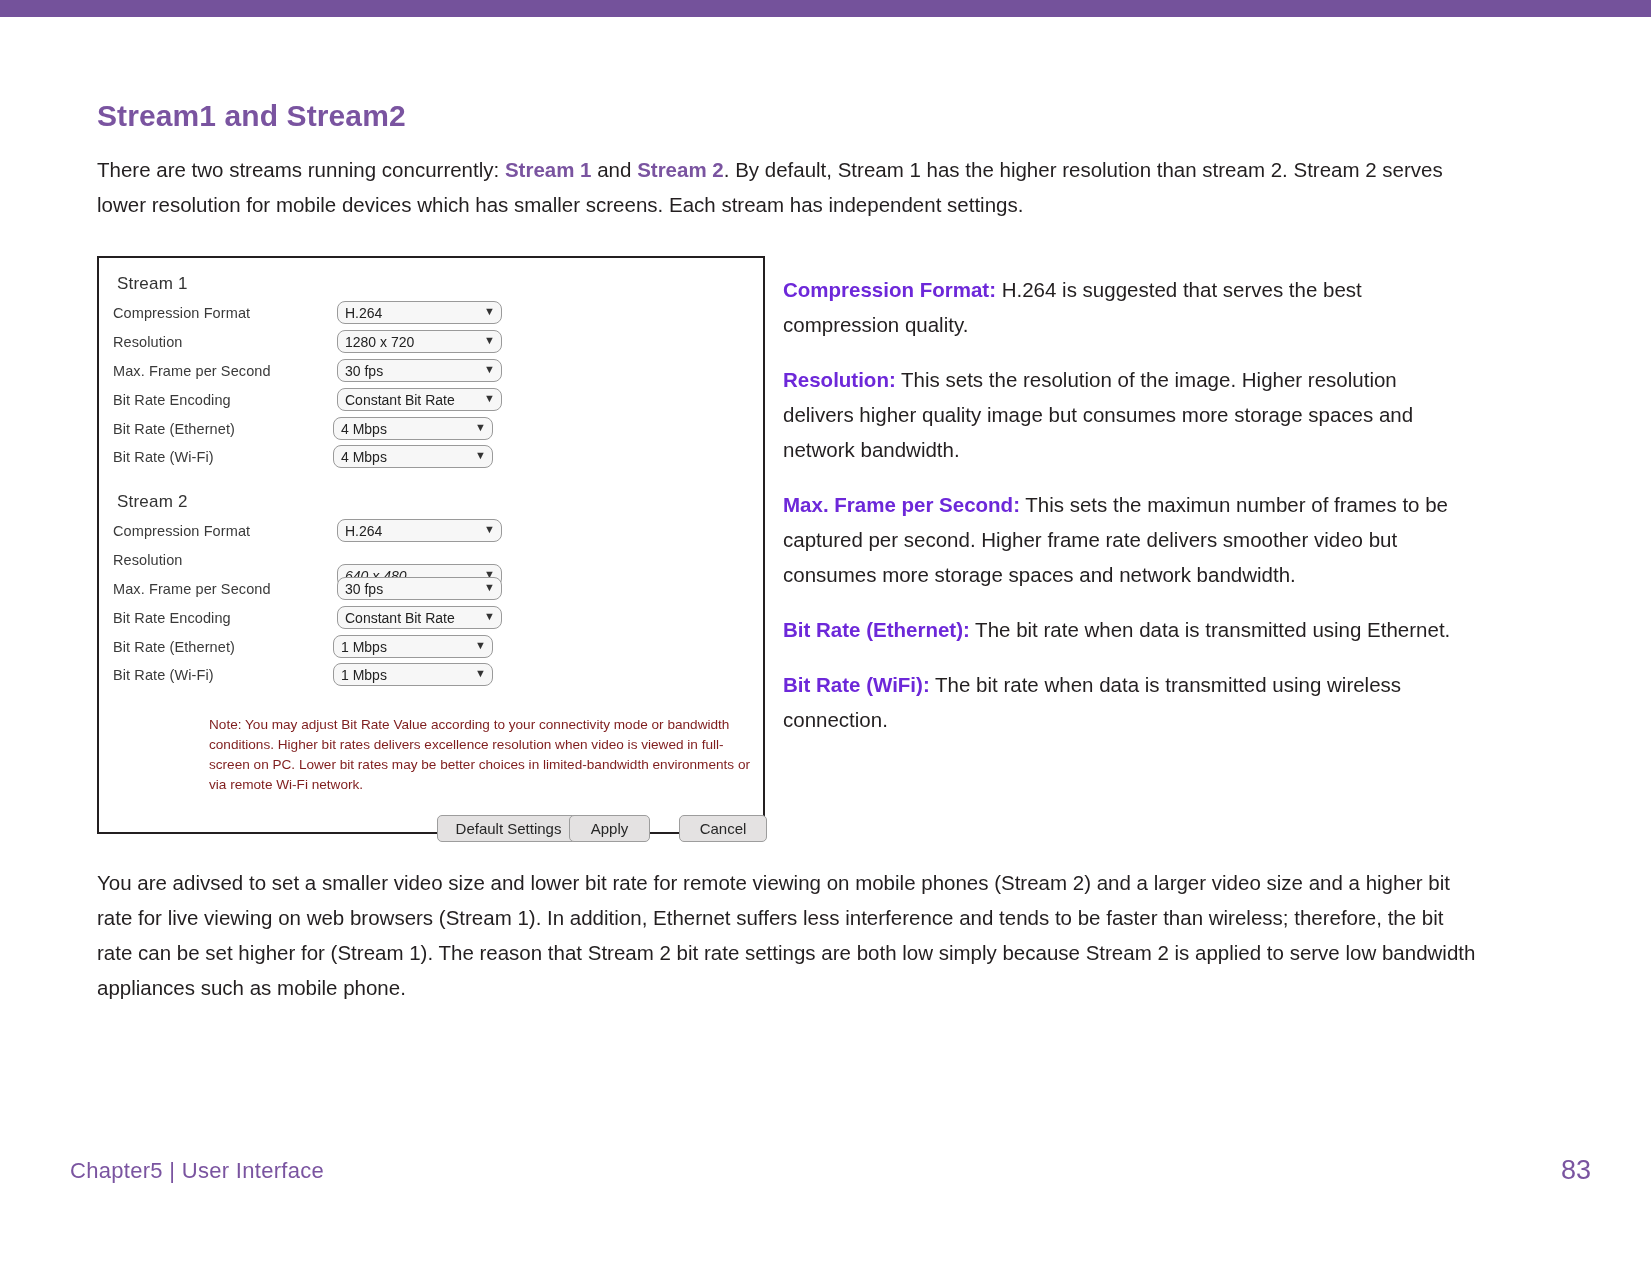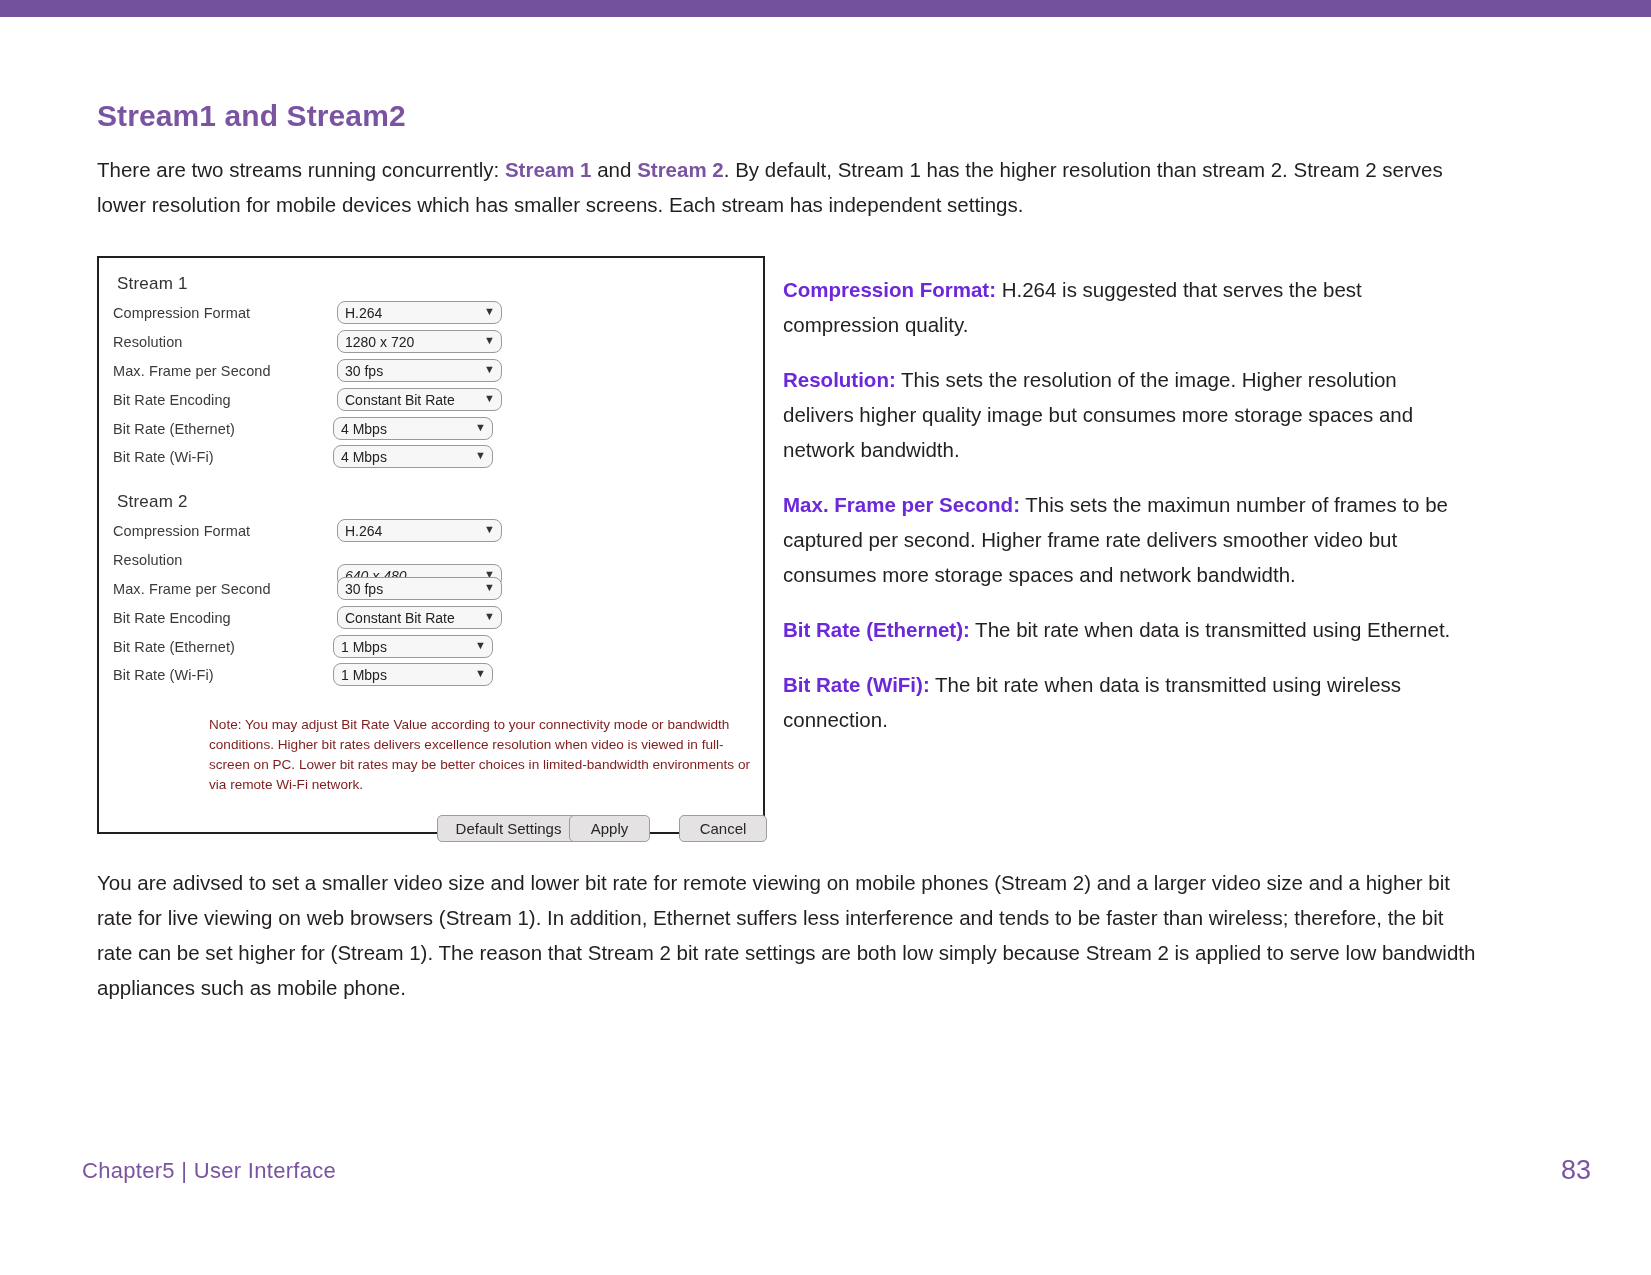--- a/index.html
+++ b/index.html
@@ -163,21 +163,21 @@
     top: 865px;
     width: 1385px;
     font-size: 20.5px;
     line-height: 35px;
     color: #231f20;
   }
 
   
   #footer-chapter {
     position: absolute;
-    left: 82px;
+    left: 70px;
     top: 1158px;
     font-size: 22px;
     color: #7a54a0;
     letter-spacing: 0.3px;
   }
   #footer-page {
     position: absolute;
     right: 60px;
     top: 1155px;
     font-size: 27px;

